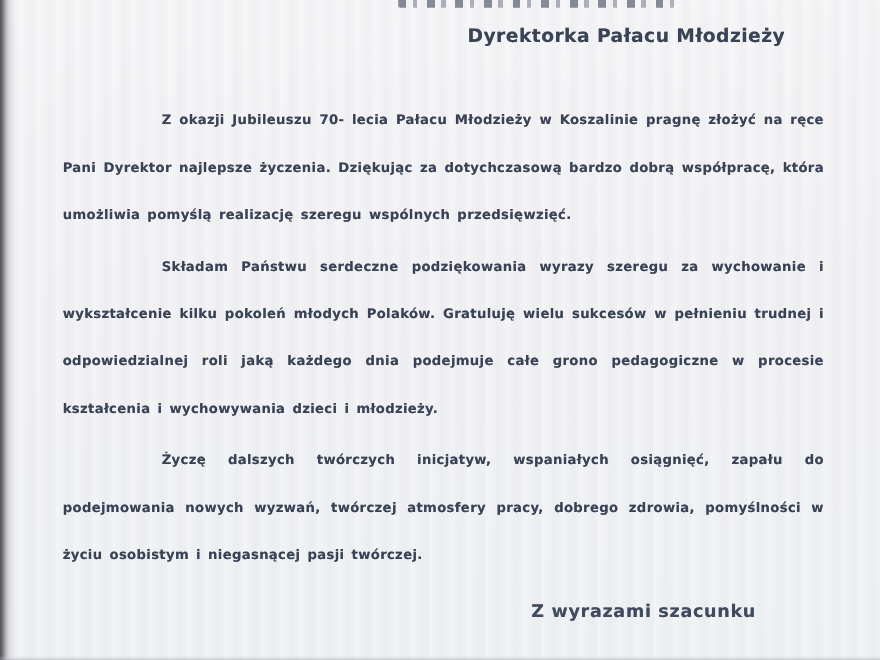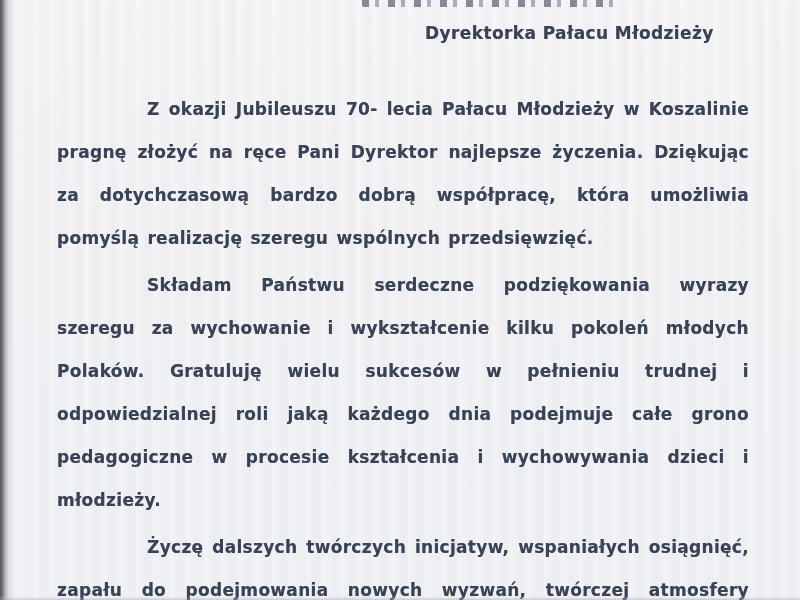--- a/index.html
+++ b/index.html
@@ -95,21 +95,21 @@
     white-space: nowrap;
   }
   .body-text {
     position: absolute;
     top: 88px;
     left: 57px;
     width: 692px;
   }
   .body-text p {
     margin: 0 0 4px 0;
-    font-size: 17px;
+    font-size: 12px;
     font-weight: bold;
     line-height: 43px;
     letter-spacing: 0.3px;
     word-spacing: 2px;
     text-align: justify;
     text-indent: 90px;
     color: #3a4356;
     text-shadow: 0 0 0.5px rgba(58,67,86,0.5);
   }
   .closing-line {
@@ -134,17 +134,18 @@
   <div class="letter">
 
     <div class="heading-line">Dyrektorka Pałacu Młodzieży</div>
 
     <div class="body-text">
       <p>Z okazji Jubileuszu 70- lecia Pałacu Młodzieży w Koszalinie pragnę złożyć na ręce Pani Dyrektor najlepsze życzenia. Dziękując za dotychczasową bardzo dobrą współpracę, która umożliwia pomyślą realizację szeregu wspólnych przedsięwzięć.</p>
       <p>Składam Państwu serdeczne podziękowania wyrazy szeregu za wychowanie i wykształcenie kilku pokoleń młodych Polaków. Gratuluję wielu sukcesów w pełnieniu trudnej i odpowiedzialnej roli jaką każdego dnia podejmuje całe grono pedagogiczne w procesie kształcenia i wychowywania dzieci i młodzieży.</p>
       <p>Życzę dalszych twórczych inicjatyw, wspaniałych osiągnięć, zapału do podejmowania nowych wyzwań, twórczej atmosfery pracy, dobrego zdrowia, pomyślności w życiu osobistym i niegasnącej pasji twórczej.</p>
     </div>
 
+    <div class="closing-line">Z wyrazami szacunku</div>
   </div>
 
   <div class="scan-edge-left"></div>
   <div class="scan-edge-bottom"></div>
 </div>
 
 </body></html>

